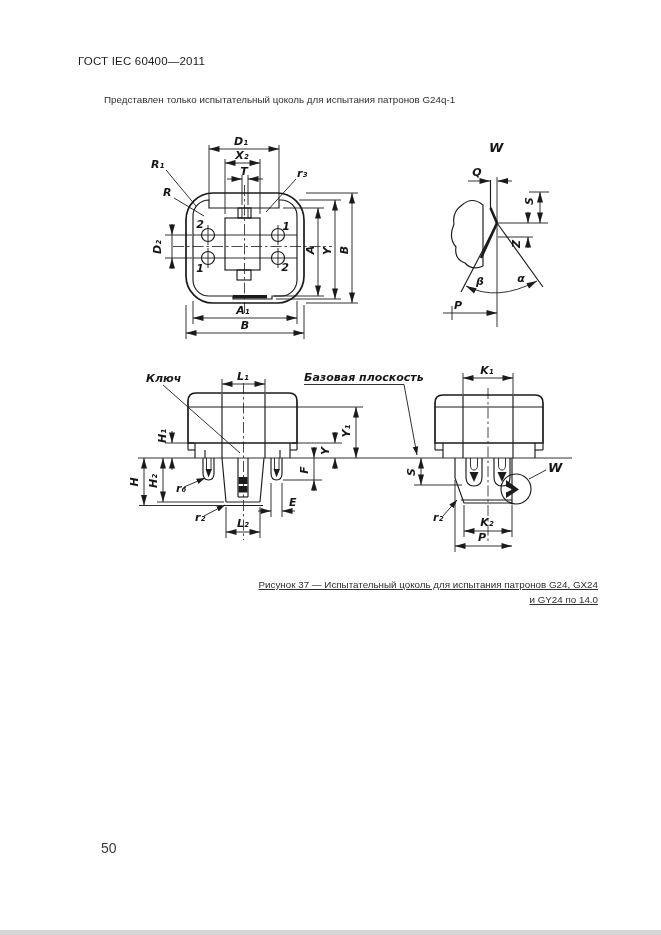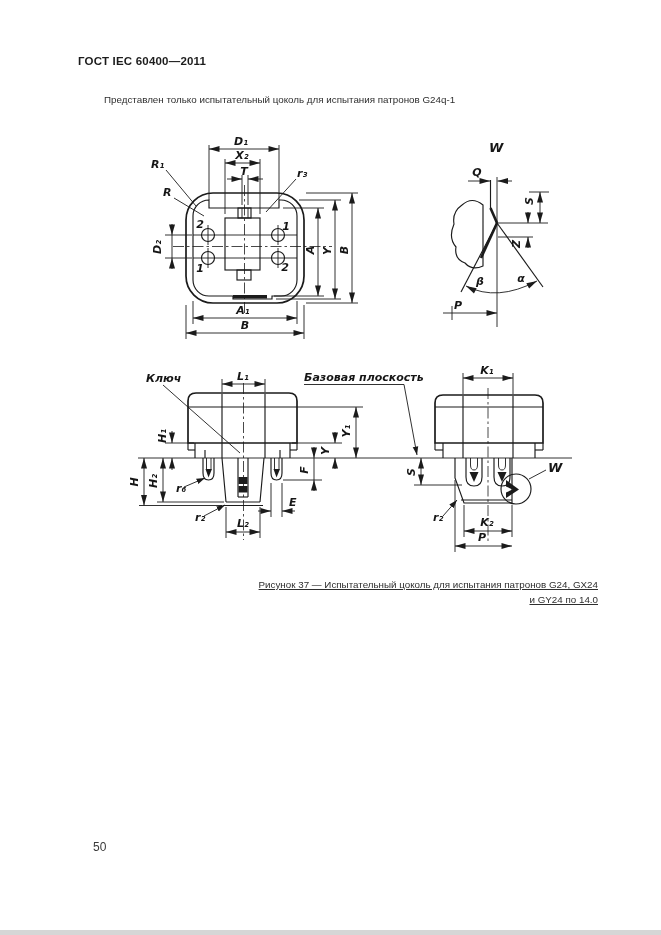--- a/index.html
+++ b/index.html
@@ -1,22 +1,22 @@
 <!DOCTYPE html>
 <html><head>
 <meta charset="utf-8">
 <style>
   html,body{margin:0;padding:0;background:#ffffff;}
   .page{position:relative;width:661px;height:935px;background:#ffffff;overflow:hidden;
         font-family:"Liberation Sans",sans-serif;color:#1c1c1c;}
-  .hdr{position:absolute;left:78px;top:55px;font-size:11.5px;font-weight:bold;letter-spacing:.2px;}
+  .hdr{position:absolute;left:78px;top:55px;font-size:11.5px;font-weight:normal;letter-spacing:.2px;}
   .intro{position:absolute;left:104px;top:94px;font-size:9.8px;color:#2e2e2e;}
   .caption{position:absolute;left:78px;top:577px;width:520px;text-align:right;
            font-size:9.8px;color:#2e2e2e;line-height:15px;text-decoration:underline;}
-  .pageno{position:absolute;left:77px;top:840px;font-size:12px;color:#3a3a3a;padding-left:16px;}
+  .pageno{position:absolute;left:85px;top:840px;font-size:14px;color:#3a3a3a;padding-left:16px;}
   .bottom-edge{position:absolute;left:0;bottom:0;width:100%;height:5px;background:#d6d6d6;}
   svg.drawing{position:absolute;left:0;top:0;}
   .s1{stroke:#1b1b1b;stroke-width:1.7;fill:none;stroke-linejoin:round;}
   .s2{stroke:#1b1b1b;stroke-width:1.15;fill:none;}
   .s3{stroke:#1b1b1b;stroke-width:0.9;fill:none;}
   .th{stroke:#1b1b1b;stroke-width:2.6;fill:none;}
   .cl{stroke:#1b1b1b;stroke-width:0.8;fill:none;stroke-dasharray:11 3 2.5 3;}
   .fl{fill:#1b1b1b;stroke:none;}
   text.d{font:italic 700 11px "DejaVu Sans",sans-serif;fill:#161616;}
   text.dw{font:italic 700 13px "DejaVu Sans",sans-serif;fill:#161616;}

